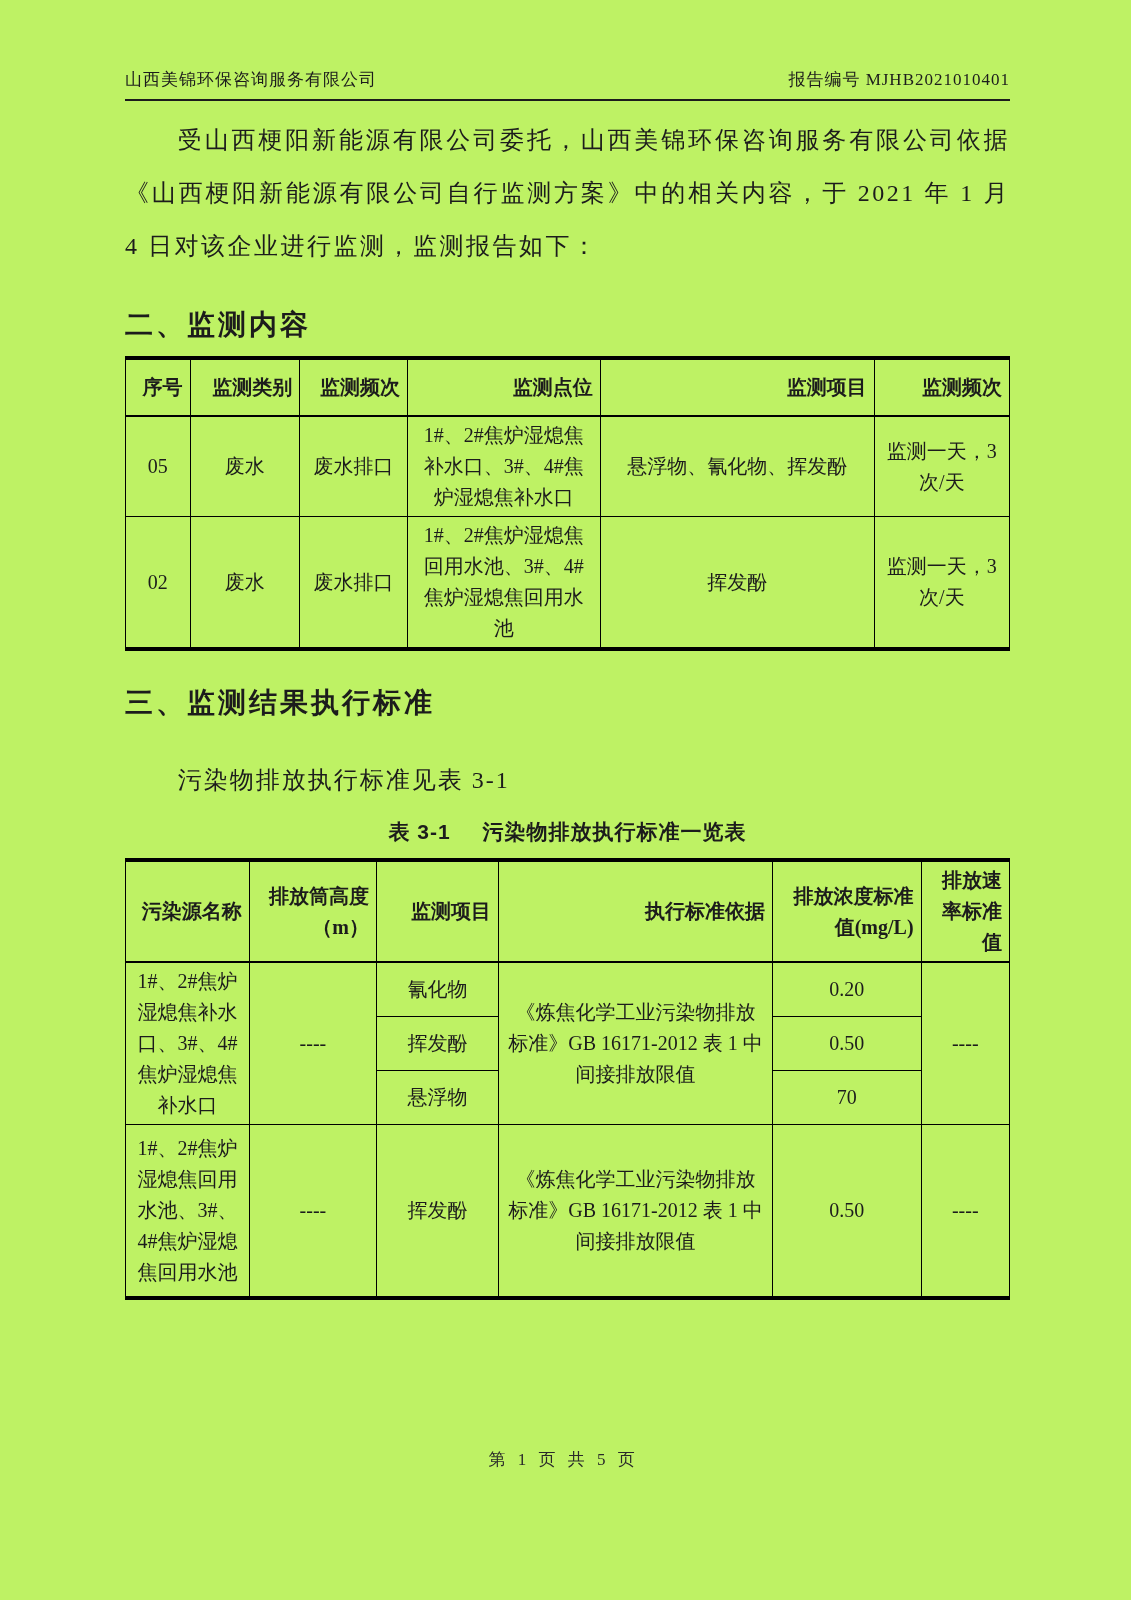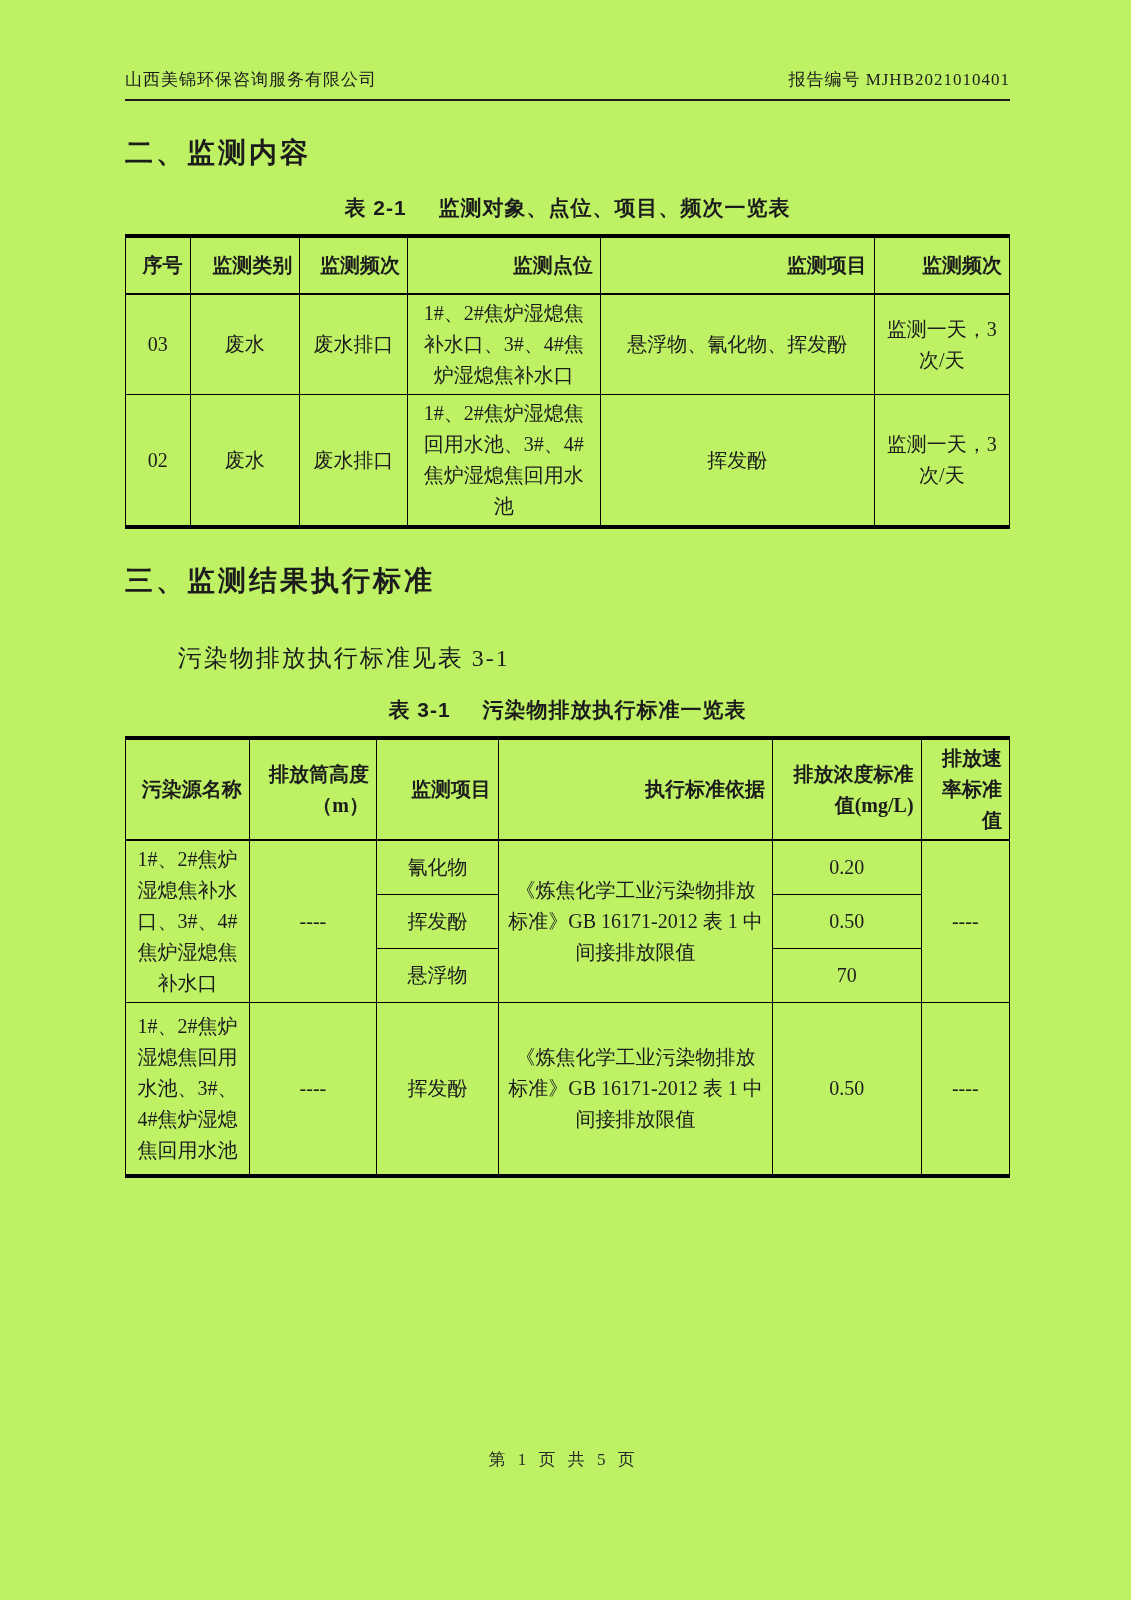--- a/index.html
+++ b/index.html
@@ -105,26 +105,24 @@
 </head>
 <body>
 
 <div class="page">
 
   <div class="doc-header">
     <span>山西美锦环保咨询服务有限公司</span>
     <span>报告编号 MJHB2021010401</span>
   </div>
 
+  <div class="para">受山西梗阳新能源有限公司委托，山西美锦环保咨询服务有限公司依据《山西梗阳新能源有限公司自行监测方案》中的相关内容，于 2021 年 1 月 4 日对该企业进行监测，监测报告如下：</div>
 
   <div class="sec-title">二、监测内容</div>
 
-  <div class="tbl-caption">
-    <span class="cap-label">表 2-1</span><span>监测对象、点位、项目、频次一览表</span>
-  </div>
 
   <table class="t21">
     <colgroup>
       <col style="width:7.3%">
         <col style="width:12.4%">
         <col style="width:12.2%">
       <col style="width:21.8%">
         <col style="width:31%">
         <col style="width:15.3%">
     </colgroup>
@@ -133,21 +131,21 @@
         <th>序号</th>
         <th>监测类别</th>
         <th>监测频次</th>
         <th>监测点位</th>
         <th>监测项目</th>
         <th>监测频次</th>
       </tr>
     </thead>
     <tbody>
       <tr>
-        <td>03</td>
+        <td>05</td>
         <td>废水</td>
         <td>废水排口</td>
         <td>1#、2#焦炉湿熄焦补水口、3#、4#焦炉湿熄焦补水口</td>
         <td>悬浮物、氰化物、挥发酚</td>
         <td>监测一天，3 次/天</td>
       </tr>
       <tr>
         <td>02</td>
         <td>废水</td>
         <td>废水排口</td>

